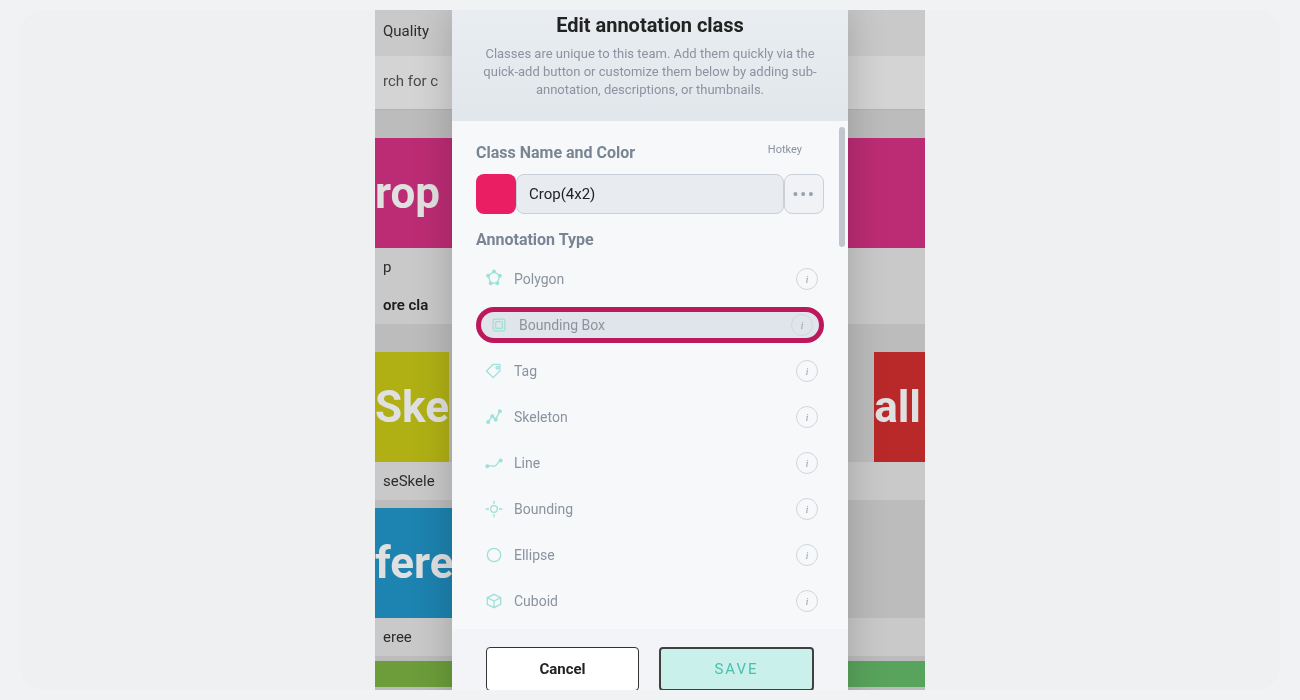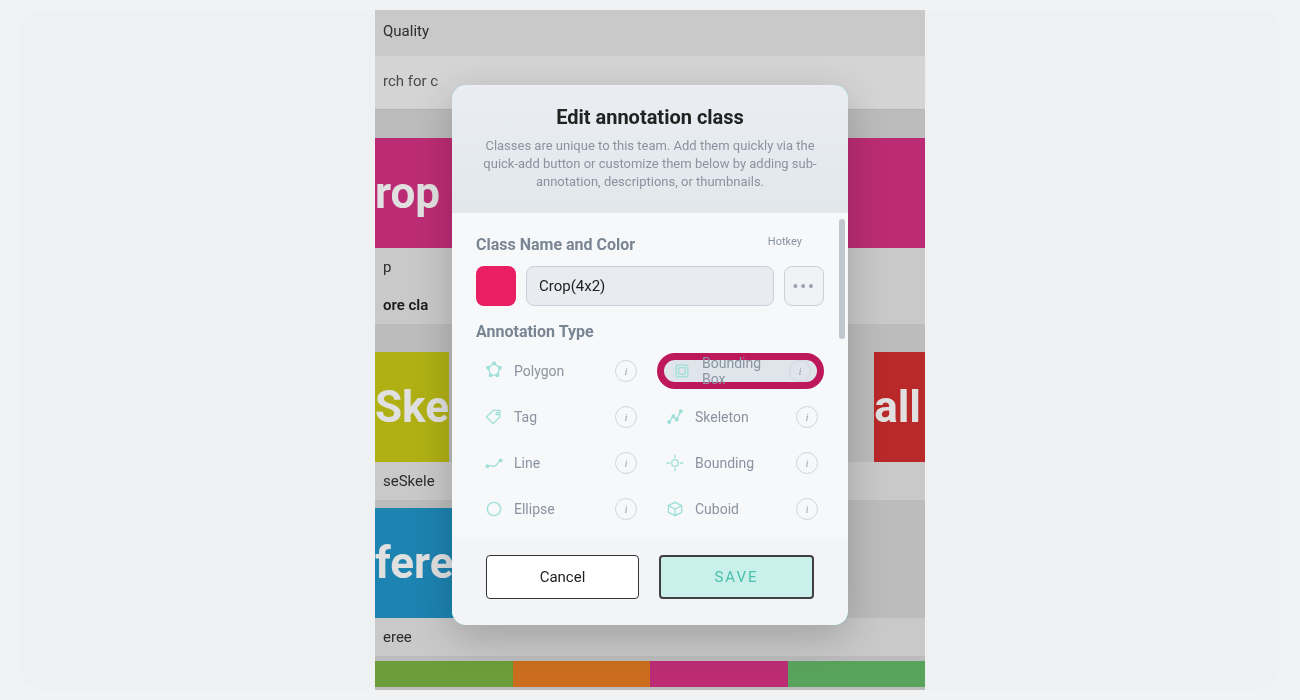--- a/index.html
+++ b/index.html
@@ -14,33 +14,33 @@
 .bg-headrow{background:#e5e5e5;padding:10px 8px;font-size:15px;font-weight:600;color:#222}
 .bg-strip{position:absolute;bottom:3px;left:0;right:0;height:26px;display:flex}
 .bg-strip div{flex:1;height:100%}
 .overlay{position:absolute;inset:0;background:rgba(0,0,0,0.12)}
 .modal{position:relative;z-index:10;width:396px;background:#5eead4;border-radius:14px;box-shadow:0 12px 40px rgba(0,0,0,0.2);overflow:hidden;margin-top:10px}
 .modal-head{background:linear-gradient(#eaeef2,#e2e7ec);padding:20px 30px 22px;text-align:center}
 .modal-title{font-size:20px;font-weight:700;color:#222}
 .modal-sub{font-size:13px;color:#8a93a0;margin-top:8px;line-height:1.4}
 .modal-body{padding:22px 24px 10px;background:#f6f8fa;position:relative}
 .section-label{font-size:16px;font-weight:700;color:#7a8594;margin-bottom:12px}
-.name-row{display:flex;gap:10px;align-items:flex-start}
+.name-row{display:flex;align-items:flex-start}
 .color-swatch{width:40px;height:40px;border-radius:8px;background:#e91e63}
 .name-input{flex:1;height:40px;border-radius:8px;border:1px solid #c9d0d8;background:#e8ecf0;padding:0 12px;font-size:15px;color:#222}
 .hotkey-label{font-size:11px;color:#8a93a0;position:absolute;right:46px;top:22px}
 .hotkey-btn{width:40px;height:40px;border-radius:8px;border:1px solid #c9d0d8;background:#f0f2f5;display:flex;align-items:center;justify-content:center;color:#9aa3af;font-weight:700;letter-spacing:2px;font-size:16px}
-.type-grid{display:grid;grid-template-columns:1fr 1fr;gap:10px 14px;margin-top:10px}
+.type-grid{display:grid;grid-template-columns:1fr;gap:10px 14px;margin-top:10px}
 .type-item{display:flex;align-items:center;height:36px;border-radius:18px;padding:0 6px 0 8px;gap:10px;cursor:pointer}
-.type-item.selected{background:#dfe5ea;border:7px solid #be185d}
+.type-item.selected{background:#dfe5ea;border:5px solid #be185d}
 .type-icon{width:20px;height:20px;display:flex;align-items:center;justify-content:center;color:#9fe0d8}
 .type-label{flex:1;font-size:14px;color:#8a93a0}
 .type-info{width:22px;height:22px;border-radius:50%;border:1px solid #d0d7de;display:flex;align-items:center;justify-content:center;font-size:11px;font-style:italic;color:#9aa3af;font-family:serif}
 .modal-foot{display:flex;gap:20px;padding:18px 34px 26px;background:#f2f4f7}
-.btn{flex:1;height:44px;border-radius:4px;font-size:15px;font-weight:400;cursor:pointer;display:flex;align-items:center;justify-content:center}
+.btn{flex:1;height:44px;border-radius:4px;font-size:15px;font-weight:700;cursor:pointer;display:flex;align-items:center;justify-content:center}
 .btn-cancel{background:#fff;border:1px solid #333;color:#222}
 .btn-save{background:#c9f0ea;border:2px solid #404040;color:#4bc0ae;letter-spacing:2px;font-weight:400}
 .scrollbar{position:absolute;right:3px;top:6px;width:6px;height:120px;background:#c0c6cd;border-radius:3px}
 svg{width:20px;height:20px}
 </style>
 </head>
 <body>
 
 <div class="outer">
   <div class="bgapp">

